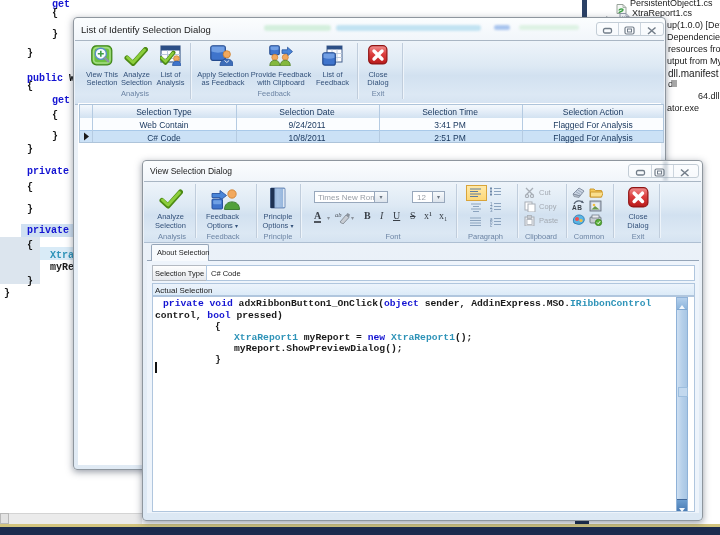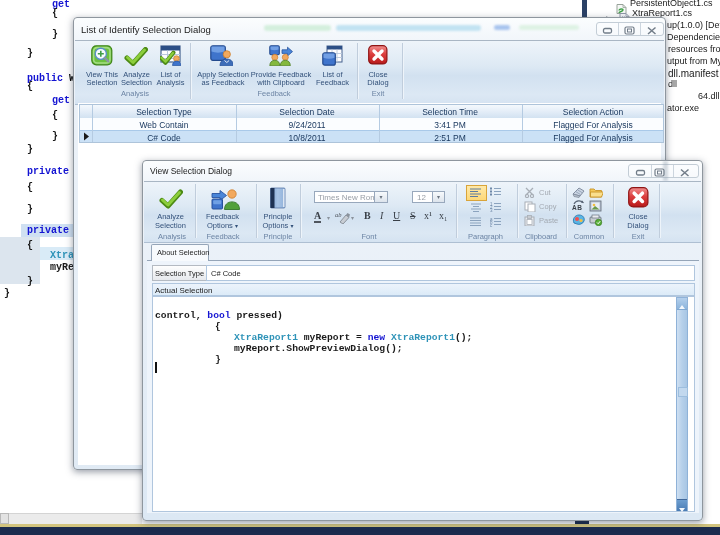--- a/index.html
+++ b/index.html
@@ -289,21 +289,21 @@
       <path d="M11 4 L14 6.5 L15 3.5 L12.5 2 Z" fill="#8a929c"></path>
     </svg>
     <span class="abs" style="left:37px;top:4px;font-size:6px;color:#8a929c;">▾</span>
     <span class="abs" style="left:50px;top:0px;font-weight:bold;">B</span>
     <span class="abs" style="left:66px;top:0px;font-style:italic;">I</span>
     <span class="abs" style="left:79px;top:0px;text-decoration:underline;">U</span>
     <span class="abs" style="left:96px;top:0px;text-decoration:line-through;">S</span>
     <span class="abs" style="left:110px;top:0px;">x¹</span>
     <span class="abs" style="left:125px;top:0px;">x₁</span>
   </div>
-  <div class="rlabel" style="left:176px;top:70.5px;width:100px;">Font</div>
+  <div class="rlabel" style="left:200px;top:70.5px;width:100px;">Font</div>
 
   <div class="abs" style="left:323px;top:24px;width:21px;height:16px;background:linear-gradient(#ffe9a8,#fdd878);border:1px solid #d9a43a;box-sizing:border-box;"></div>
   <svg class="abs" style="left:327px;top:27px;" width="13" height="10">
     <path d="M0 1 h11 M0 3.5 h8 M0 6 h11 M0 8.5 h8" stroke="#5e7ca0" stroke-width="1.2"></path>
   </svg>
   <svg class="abs" style="left:327px;top:42px;" width="13" height="10">
     <path d="M1 1 h10 M3 3.5 h6 M1 6 h10 M3 8.5 h6" stroke="#8ba3be" stroke-width="1.2"></path>
   </svg>
   <svg class="abs" style="left:327px;top:56px;" width="13" height="10">
     <path d="M0 1 h11 M0 3.5 h11 M0 6 h11 M0 8.5 h11" stroke="#8ba3be" stroke-width="1.2"></path>
@@ -403,20 +403,21 @@
 
   <div class="abs" style="left:4px;top:100px;width:552px;height:252px;background:#eef4fb;"></div>
   <div class="abs" style="left:9px;top:104px;width:55px;height:16px;background:linear-gradient(#fefefe,#e7e9ed);border:1px solid #b4bac2;box-sizing:border-box;"></div>
   <div class="abs" style="left:12px;top:108px;font-size:7.5px;color:#1c1c1c;white-space:nowrap;">Selection Type</div>
   <div class="abs" style="left:63px;top:104px;width:489px;height:16px;background:#fff;border:1px solid #b0c6de;box-sizing:border-box;"></div>
   <div class="abs" style="left:68px;top:108px;font-size:7.5px;color:#1c1c1c;white-space:nowrap;">C# Code</div>
   <div class="abs" style="left:9px;top:122px;width:543px;height:13px;background:linear-gradient(#ecf3fb,#dcebf8);border:1px solid #b0c6de;box-sizing:border-box;"></div>
   <div class="abs" style="left:12px;top:124.5px;font-size:8px;color:#1c1c1c;white-space:nowrap;">Actual Selection</div>
   <div class="abs" style="left:9px;top:135px;width:543px;height:216px;background:#fff;border:1px solid #b0c6de;box-sizing:border-box;"></div>
 
+  <div class="mono abs" style="left:20px;top:137px;font-size:9.7px;font-weight:bold;color:#1a1a1a;"><span class="kw">private</span> <span class="kw">void</span> adxRibbonButton1_OnClick(<span class="kw">object</span> sender, AddinExpress.MSO.<span class="ty">IRibbonControl</span></div>
   <div class="mono abs" style="left:12px;top:148.5px;font-size:9.7px;font-weight:bold;color:#1a1a1a;">control, <span class="kw">bool</span> pressed)</div>
   <div class="mono abs" style="left:72px;top:160px;font-size:9.7px;font-weight:bold;color:#1a1a1a;">{</div>
   <div class="mono abs" style="left:91px;top:171px;font-size:9.7px;font-weight:bold;color:#1a1a1a;"><span class="ty">XtraReport1</span> myReport = <span class="kw">new</span> <span class="ty">XtraReport1</span>();</div>
   <div class="mono abs" style="left:91px;top:182px;font-size:9.7px;font-weight:bold;color:#1a1a1a;">myReport.ShowPreviewDialog();</div>
   <div class="mono abs" style="left:72px;top:192.5px;font-size:9.7px;font-weight:bold;color:#1a1a1a;">}</div>
   <div class="abs" style="left:12px;top:201px;width:1.5px;height:11px;background:#111;"></div>
 
   <div class="abs" style="left:533px;top:136px;width:12px;height:214px;background:linear-gradient(90deg,#cfe0f2,#b6d0ea 50%,#a8c6e4);border:1px solid #8fb2d8;box-sizing:border-box;">
     <div class="abs" style="left:0px;top:0px;width:10px;height:11px;background:linear-gradient(#b4d0ec,#8cb4dc);border-bottom:1px solid #7fa8d2;">
       <svg width="10" height="10">

